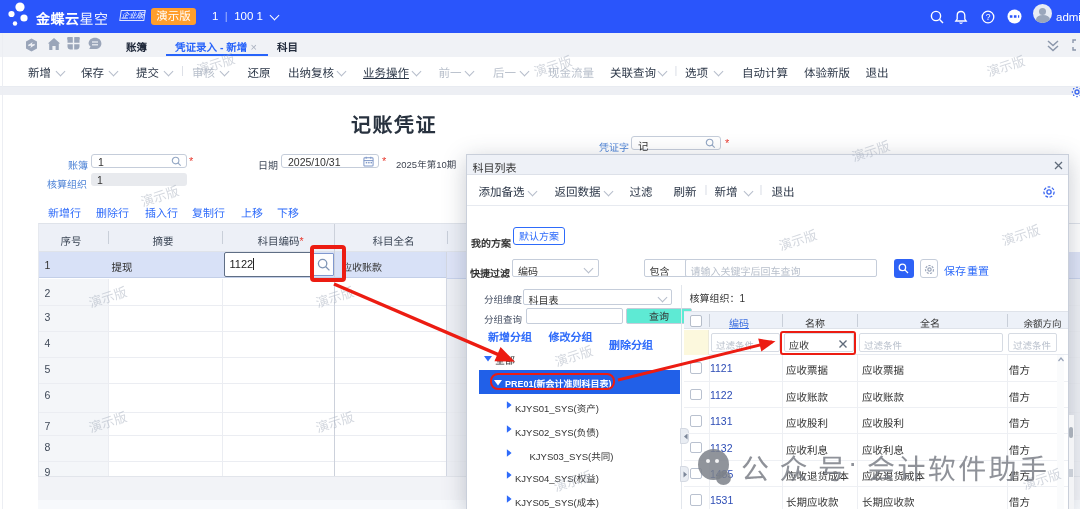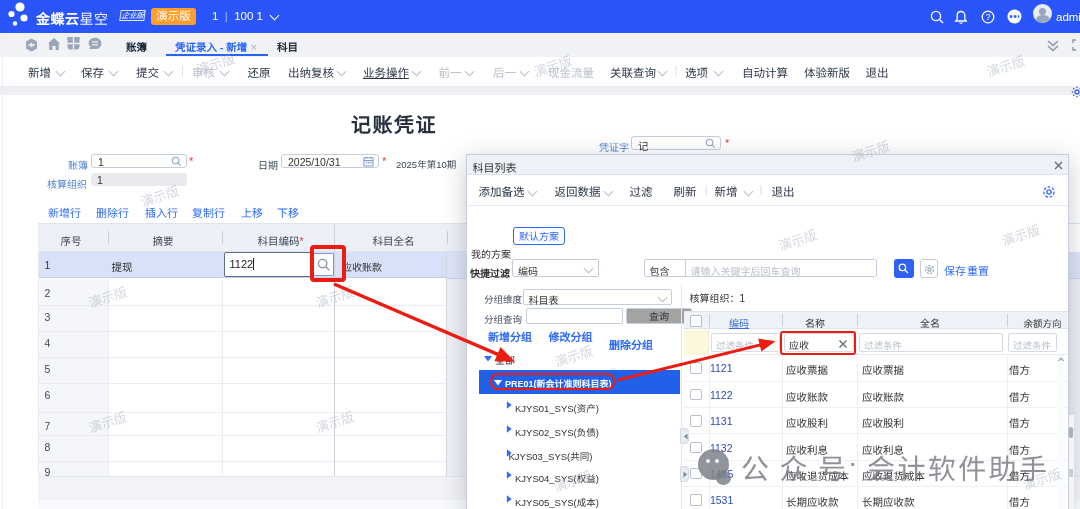--- a/index.html
+++ b/index.html
@@ -254,21 +254,21 @@
   <div class="mtb-item" style="left:248px;top:28px;">新增</div>
     <span class="chev abs" style="left:278px;top:33px;"></span>
   <div class="mtb-item" style="left:293px;top:28px;color:#d9dde5;">|</div>
   <div class="mtb-item" style="left:305px;top:28px;">退出</div>
   <svg class="abs" style="left:575px;top:30px;" width="14" height="14" viewBox="0 0 14 14">
       <circle cx="7" cy="7" r="2.1" fill="none" stroke="#3a66f0" stroke-width="1.3"></circle>
       <circle cx="7" cy="7" r="5.1" fill="none" stroke="#3a66f0" stroke-width="1.3" stroke-dasharray="2.8 1.6"></circle>
     </svg>
   <div class="abs" style="left:0;top:50px;width:601px;height:1px;background:#e7eaf0;"></div>
 
-  <div class="abs" style="left:4.5px;top:80px;font-size:10px;font-weight:normal;color:#333;margin-top:11px;">我的方案</div>
+  <div class="abs" style="left:4.5px;top:80px;font-size:10px;font-weight:bold;color:#333;">我的方案</div>
   <div class="abs" style="left:46.5px;top:72.5px;width:52px;height:18px;border:1px solid #2e6bfa;border-radius:3px;font-size:10px;color:#2e6bfa;text-align:center;line-height:17px;background:#fff;">默认方案</div>
 
   <div class="abs" style="left:3.5px;top:110px;font-size:10px;font-weight:bold;color:#333;">快捷过滤</div>
   <div class="abs" style="left:45.5px;top:104px;width:86.5px;height:18px;border:1px solid #c5cdda;border-radius:2px;background:#fff;">
     <div class="abs" style="left:5px;top:3px;font-size:10px;color:#333;">编码</div>
     <span class="chev abs" style="left:72px;top:5px;"></span>
   </div>
   <div class="abs" style="left:142px;top:104px;width:68px;height:18px;border:1px solid #c5cdda;border-radius:2px;background:#fff;margin-left:35px;">
     <div class="abs" style="left:5px;top:3px;font-size:10px;color:#333;">包含</div>
     <span class="chev abs" style="left:53px;top:5px;"></span>
@@ -291,21 +291,21 @@
   <div class="abs blue-link" style="left:477.5px;top:107px;font-size:11px;">保存</div>
   <div class="abs blue-link" style="left:500.5px;top:107px;font-size:11px;">重置</div>
 
   <div class="abs" style="left:17.5px;top:137.5px;font-size:9.5px;color:#454f63;">分组维度</div>
   <div class="abs" style="left:56px;top:134px;width:149px;height:16px;border:1px solid #c5cdda;border-radius:2px;background:#fff;">
     <div class="abs" style="left:5px;top:2px;font-size:10px;color:#333;">科目表</div>
     <span class="chev abs" style="left:135px;top:4px;"></span>
   </div>
   <div class="abs" style="left:17.5px;top:157px;font-size:9.5px;color:#454f63;">分组查询</div>
   <div class="abs" style="left:59px;top:153.5px;width:97px;height:15.5px;border:1px solid #c5cdda;border-radius:2px;background:#fff;"></div>
-  <div class="abs" style="left:159.5px;top:153.5px;width:66px;height:15.5px;border:1px solid #c5cdda;border-radius:2px;background:#a3a3a3;font-size:10px;color:#333;text-align:center;line-height:15px;">查询</div>
+  <div class="abs" style="left:159.5px;top:153.5px;width:66px;height:15.5px;border:1px solid #c5cdda;border-radius:2px;background:#5eead4;font-size:10px;color:#333;text-align:center;line-height:15px;">查询</div>
   <div class="abs blue-link" style="left:21.5px;top:173.5px;font-size:11px;font-weight:bold;">新增分组</div>
   <div class="abs blue-link" style="left:82px;top:173.5px;font-size:11px;font-weight:bold;">修改分组</div>
   <div class="abs blue-link" style="left:142.5px;top:173.5px;font-size:11px;font-weight:bold;margin-top:8px;">删除分组</div>
 
   <svg class="abs" style="left:17.5px;top:200px;" width="8" height="7" viewBox="0 0 8 7">
       <path d="M0 1 L8 1 L4 6.5 Z" fill="#2e6bfa"></path>
     </svg>
   <div class="abs" style="left:28.5px;top:197.5px;font-size:10px;color:#333;">全部</div>
   <div class="abs" style="left:12.5px;top:215.5px;width:201px;height:24px;background:#2160e8;">
     <svg class="abs" style="left:15px;top:9px;" width="8" height="7" viewBox="0 0 8 7">
@@ -317,21 +317,21 @@
       <path d="M1 0 L6.5 4.5 L1 9 Z" fill="#2e6bfa"></path>
     </svg>
   <div class="abs" style="left:48.5px;top:246px;font-size:9.5px;color:#333;">KJYS01_SYS(资产)</div>
   <svg class="abs" style="left:39.5px;top:270px;" width="6" height="8" viewBox="0 0 7 9">
       <path d="M1 0 L6.5 4.5 L1 9 Z" fill="#2e6bfa"></path>
     </svg>
   <div class="abs" style="left:48.5px;top:270px;font-size:9.5px;color:#333;">KJYS02_SYS(负债)</div>
   <svg class="abs" style="left:39.5px;top:294px;" width="6" height="8" viewBox="0 0 7 9">
       <path d="M1 0 L6.5 4.5 L1 9 Z" fill="#2e6bfa"></path>
     </svg>
-  <div class="abs" style="left:42px;top:294px;font-size:9.5px;color:#333;text-align:center;">KJYS03_SYS(共同)</div>
+  <div class="abs" style="left:63px;top:294px;font-size:9.5px;color:#333;text-align:center;">KJYS03_SYS(共同)</div>
   <svg class="abs" style="left:39.5px;top:316px;" width="6" height="8" viewBox="0 0 7 9">
       <path d="M1 0 L6.5 4.5 L1 9 Z" fill="#2e6bfa"></path>
     </svg>
   <div class="abs" style="left:48.5px;top:316.5px;font-size:9.5px;color:#333;">KJYS04_SYS(权益)</div>
   <svg class="abs" style="left:39.5px;top:340px;" width="6" height="8" viewBox="0 0 7 9">
       <path d="M1 0 L6.5 4.5 L1 9 Z" fill="#2e6bfa"></path>
     </svg>
   <div class="abs" style="left:48.5px;top:340.5px;font-size:9.5px;color:#333;">KJYS05_SYS(成本)</div>
 
   <div class="abs" style="left:214px;top:130px;width:1px;height:226px;background:#e2e6ec;"></div>

